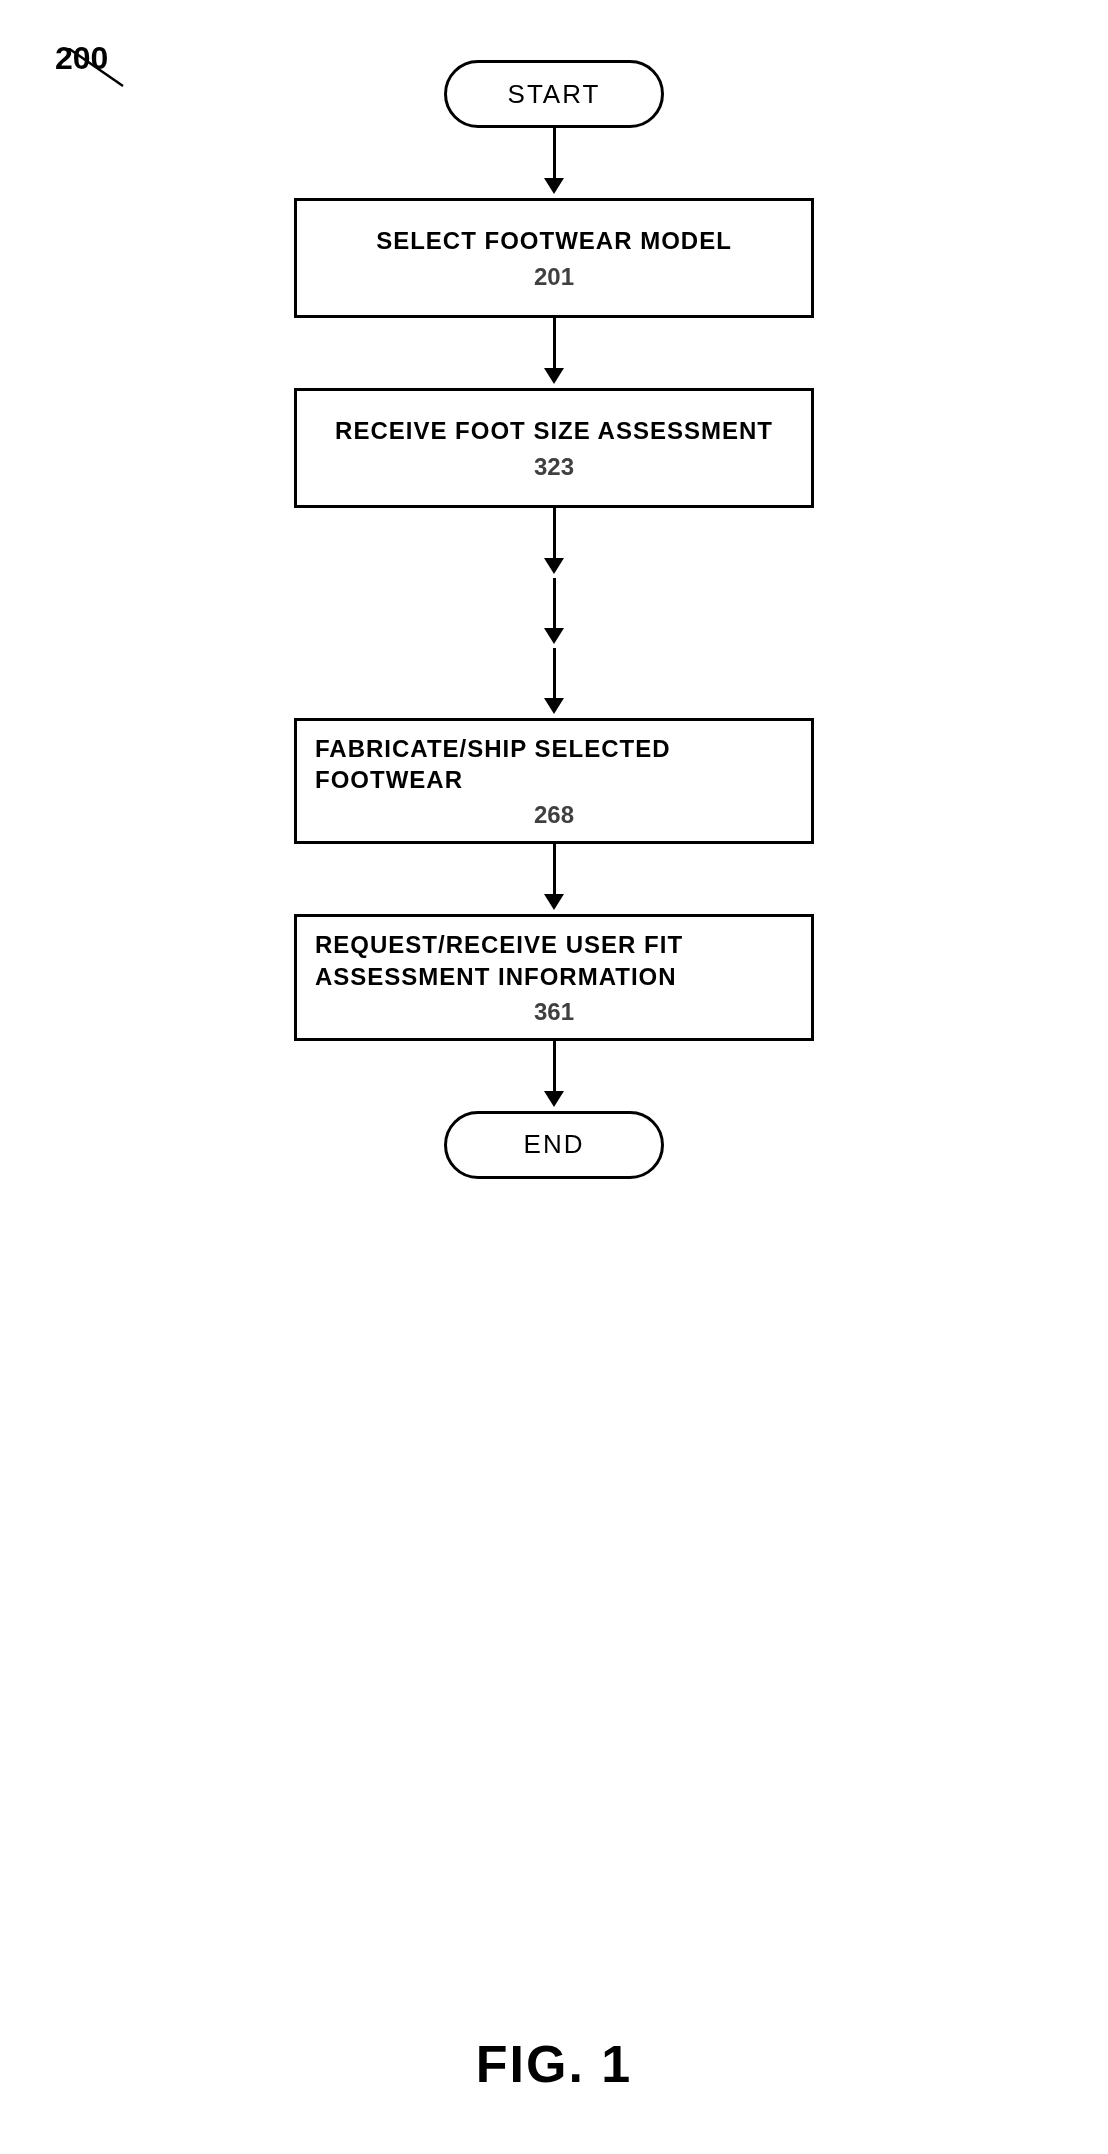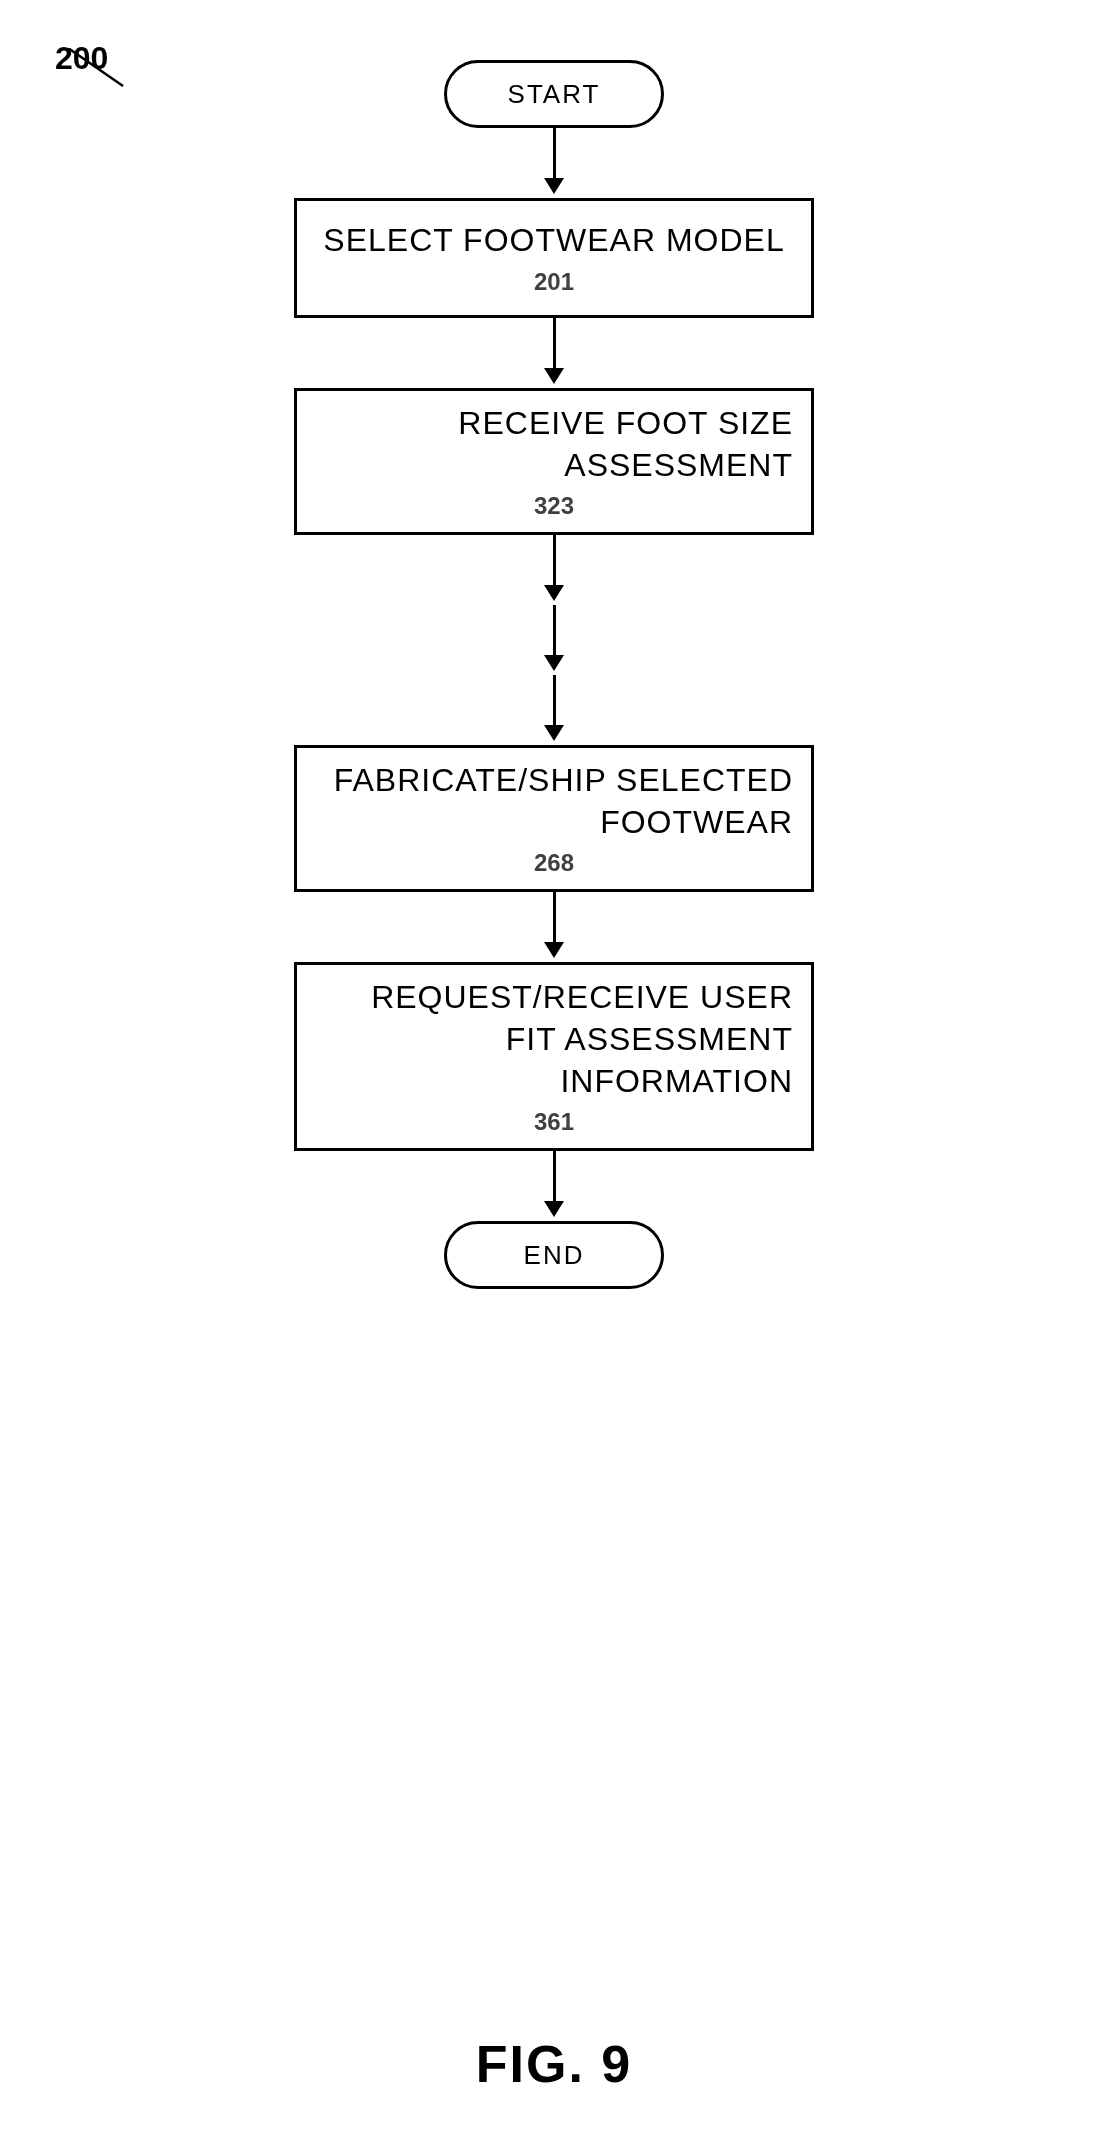--- a/index.html
+++ b/index.html
@@ -71,26 +71,26 @@
       border: 3px solid #000;
       display: flex;
       flex-direction: column;
       align-items: center;
       justify-content: center;
       background: #fff;
       padding: 12px 18px;
     }
 
     .process-text {
-      font-size: 32px;
-      font-weight: normal;
+      font-size: 24px;
+      font-weight: bold;
       letter-spacing: 1px;
       color: #000;
       font-family: Arial, sans-serif;
-      text-align: right;
+      text-align: left;
       line-height: 1.3;
     }
 
     .process-number {
       font-size: 24px;
       font-weight: bold;
       color: #404040;
       font-family: Arial, sans-serif;
       margin-top: 6px;
     }
@@ -203,15 +203,15 @@
       <div class="arrow-line"></div>
       <div class="arrow-head"></div>
     </div>
 
     <div class="pill">
       <span class="pill-text">END</span>
     </div>
 
   </div>
 
-  <div class="fig-label">FIG. 9</div>
+  <div class="fig-label">FIG. 1</div>
 
 </div>
 
 </body></html>

